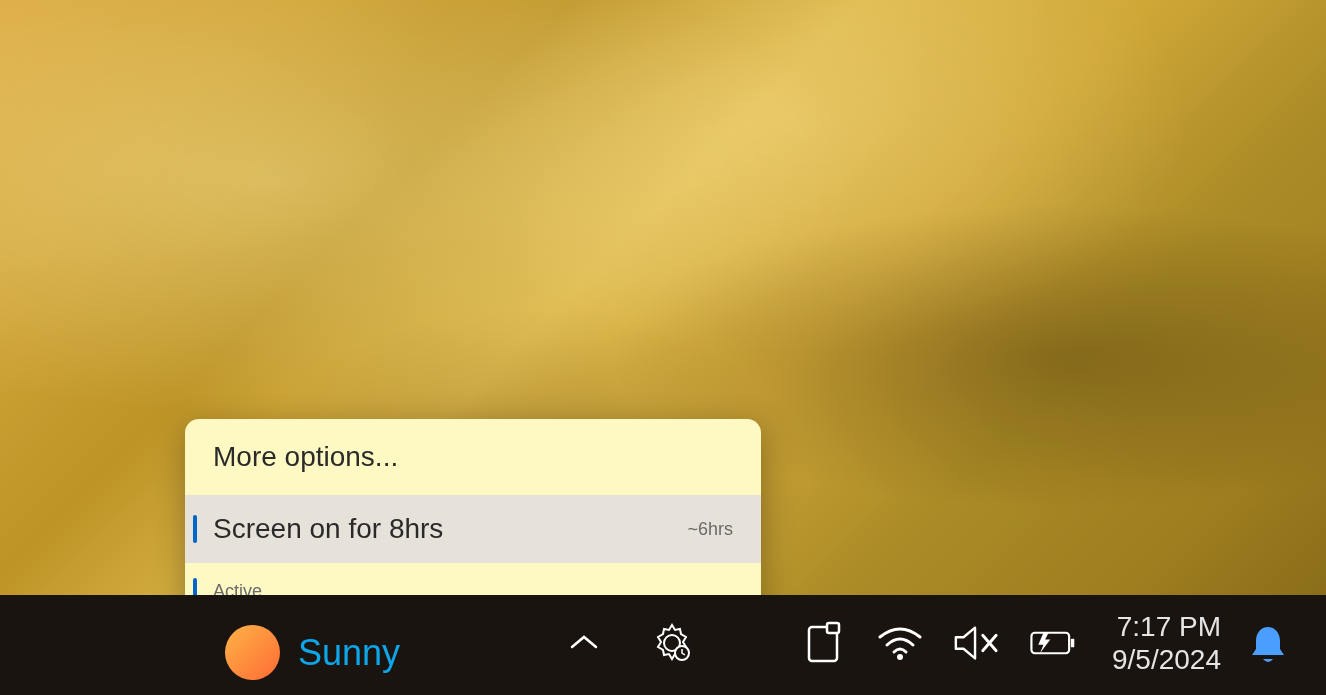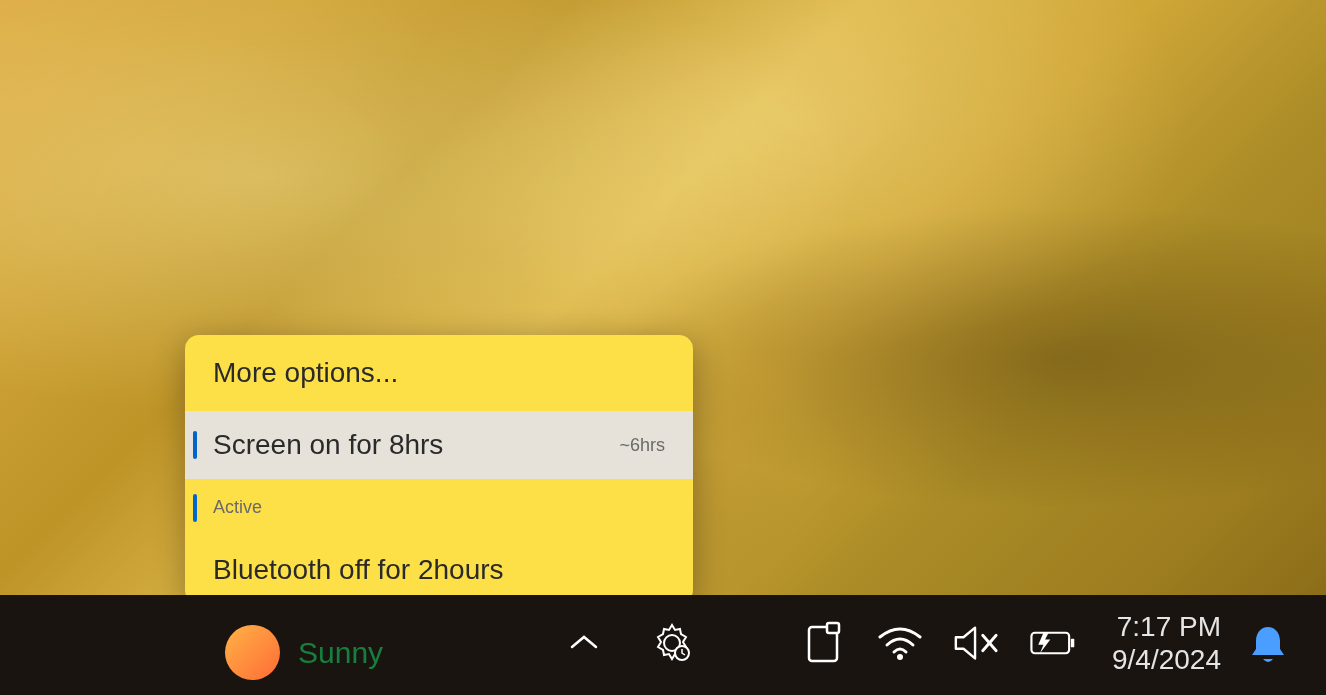--- a/index.html
+++ b/index.html
@@ -54,22 +54,22 @@
     }
     
     .weather-icon {
       width: 55px;
       height: 55px;
       background: linear-gradient(135deg, #ffb347 0%, #ff6b35 100%);
       border-radius: 50%;
     }
     
     .weather-text {
-      color: #15803d;
-      font-size: 30px;
+      color: #0ea5e9;
+      font-size: 36px;
       font-weight: 400;
     }
     
     .taskbar-center {
       position: absolute;
       left: 560px;
       bottom: 28px;
       display: flex;
       align-items: center;
       gap: 40px;
@@ -108,23 +108,23 @@
       position: absolute;
       right: 38px;
       bottom: 28px;
       display: flex;
       align-items: center;
     }
     
     .popup-menu {
       position: absolute;
       left: 185px;
-      bottom: 91px;
-      width: 508px;
-      background: #fde047;
+      bottom: 75px;
+      width: 576px;
+      background: #fef9c3;
       border-radius: 14px;
       box-shadow: 0 8px 32px rgba(0,0,0,0.3);
       overflow: hidden;
     }
     
     .menu-item {
       display: flex;
       align-items: center;
       justify-content: space-between;
       padding: 18px 28px;
@@ -179,23 +179,20 @@
     <div class="menu-item-indicator"></div>
     <span class="menu-item-label">Screen on for 8hrs</span>
     <span class="menu-item-value">~6hrs</span>
   </div>
 
   <div class="menu-item">
     <div class="menu-item-indicator"></div>
     <span class="menu-item-value">Active</span>
   </div>
 
-  <div class="menu-item">
-    <span class="menu-item-label">Bluetooth off for 2hours</span>
-  </div>
 </div>
 
 <div class="taskbar">
   <div class="weather-widget">
     <div class="weather-icon"></div>
     <span class="weather-text">Sunny</span>
   </div>
 
   <div class="taskbar-center">
     <div class="tray-icon">
@@ -241,21 +238,21 @@
       <svg width="56" height="36" viewBox="0 0 56 36">
         <rect x="4" y="6" width="44" height="24" rx="4" stroke="#ffffff" stroke-width="2.5" fill="none"></rect>
         <rect x="50" y="13" width="4" height="10" rx="1" fill="#ffffff"></rect>
         <path d="M18 6 L12 20 L18 20 L14 30 L26 14 L20 14 L24 6 Z" fill="#ffffff"></path>
       </svg>
     </div>
   </div>
 
   <div class="datetime">
     <div>7:17 PM</div>
-    <div>9/4/2024</div>
+    <div>9/5/2024</div>
   </div>
 
   <div class="notification-area">
     <svg width="40" height="44" viewBox="0 0 40 44">
       <path d="M20 4 C13 4 8 10 8 18 L8 26 L4 32 L36 32 L32 26 L32 18 C32 10 27 4 20 4 Z" fill="#4a9eff"></path>
       <path d="M15 36 Q20 42 25 36" fill="#4a9eff"></path>
     </svg>
   </div>
 </div>
 

